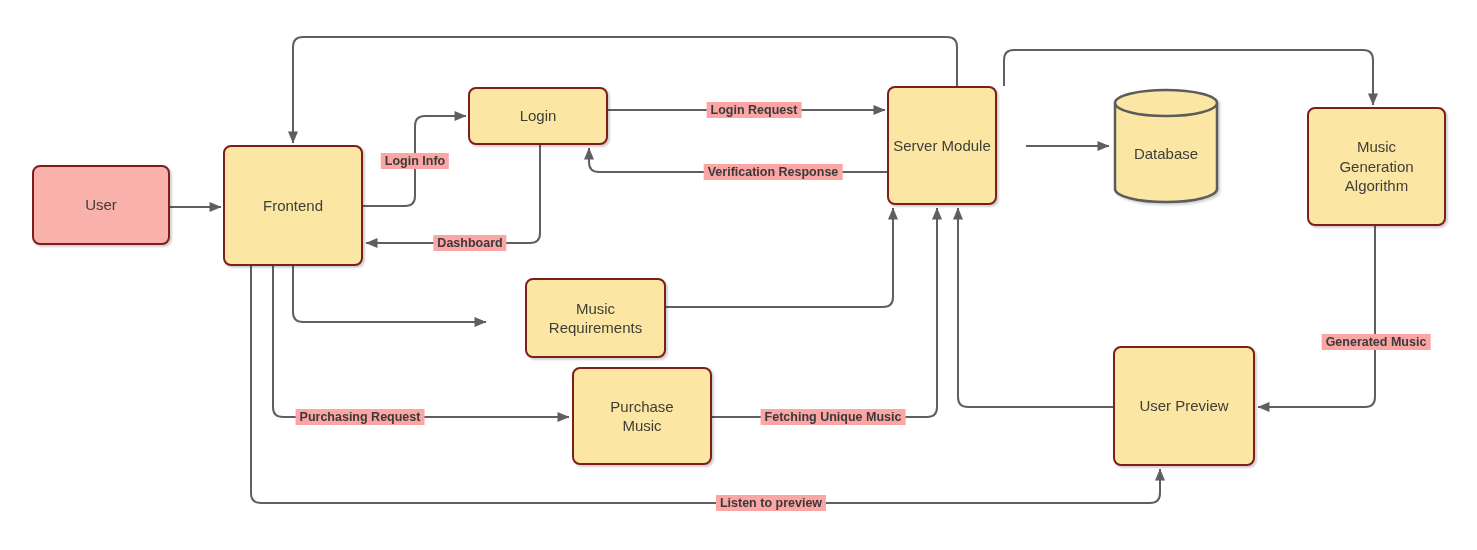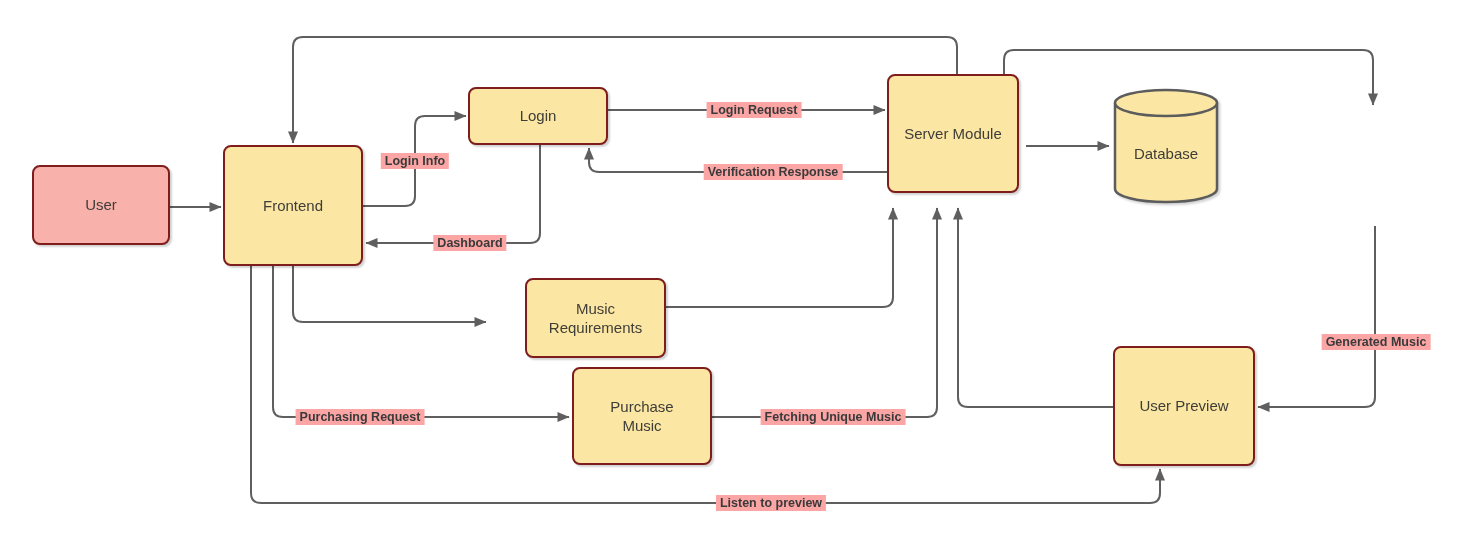--- a/index.html
+++ b/index.html
@@ -89,32 +89,35 @@
   </div>
 
   <div class="node w110" style="left:489px; top:278px; width:141px; height:80px;margin-left:36px;">
     <span class="lbl">Music Requirements</span>
   </div>
 
   <div class="node w80" style="left:572px; top:367px; width:140px; height:98px;">
     <span class="lbl">Purchase Music</span>
   </div>
 
-  <div class="node" style="left:887px; top:74px; width:132px; height:119px;">
+  <div class="node" style="left:887px; top:86px; width:110px; height:119px;">
     <span class="lbl">Server Module</span>
   </div>
 
   <div class="node cyl" style="left:1112px; top:87px; width:108px; height:118px;">
     <svg width="108" height="118" viewBox="0 0 108 118">
       <path d="M3,16 V102 A51,13 0 0 0 105,102 V16" fill="#fbe7a3" stroke="#5c5c5c" stroke-width="2.5"></path>
       <ellipse cx="54" cy="16" rx="51" ry="13" fill="#fbe7a3" stroke="#5c5c5c" stroke-width="2.5"></ellipse>
     </svg>
     <span class="lbl cyl-label">Database</span>
   </div>
 
+  <div class="node w100" style="left:1307px; top:107px; width:139px; height:119px;">
+    <span class="lbl">Music Generation Algorithm</span>
+  </div>
 
   <div class="node" style="left:1113px; top:346px; width:142px; height:120px;">
     <span class="lbl">User Preview</span>
   </div>
 
   <div class="elabel" style="left:415px; top:161px;">Login Info</div>
   <div class="elabel" style="left:754px; top:110px;">Login Request</div>
   <div class="elabel" style="left:773px; top:172px;">Verification Response</div>
   <div class="elabel" style="left:470px; top:243px;">Dashboard</div>
   <div class="elabel" style="left:360px; top:417px;">Purchasing Request</div>

